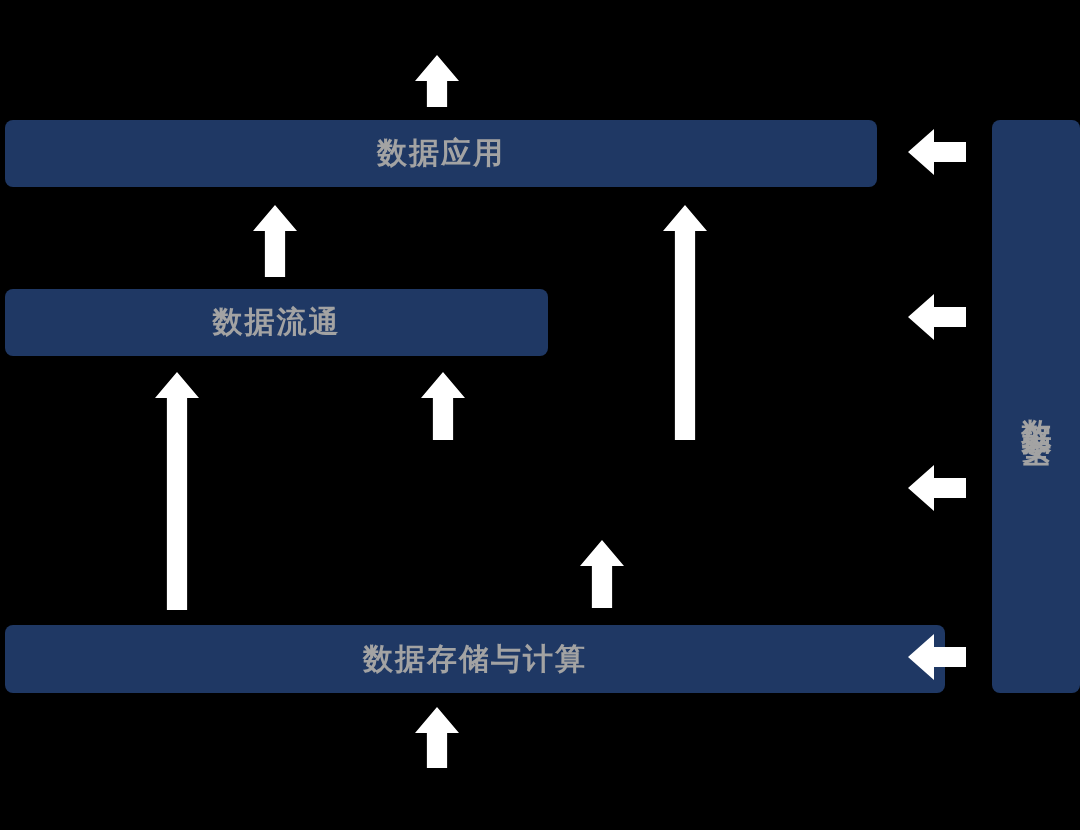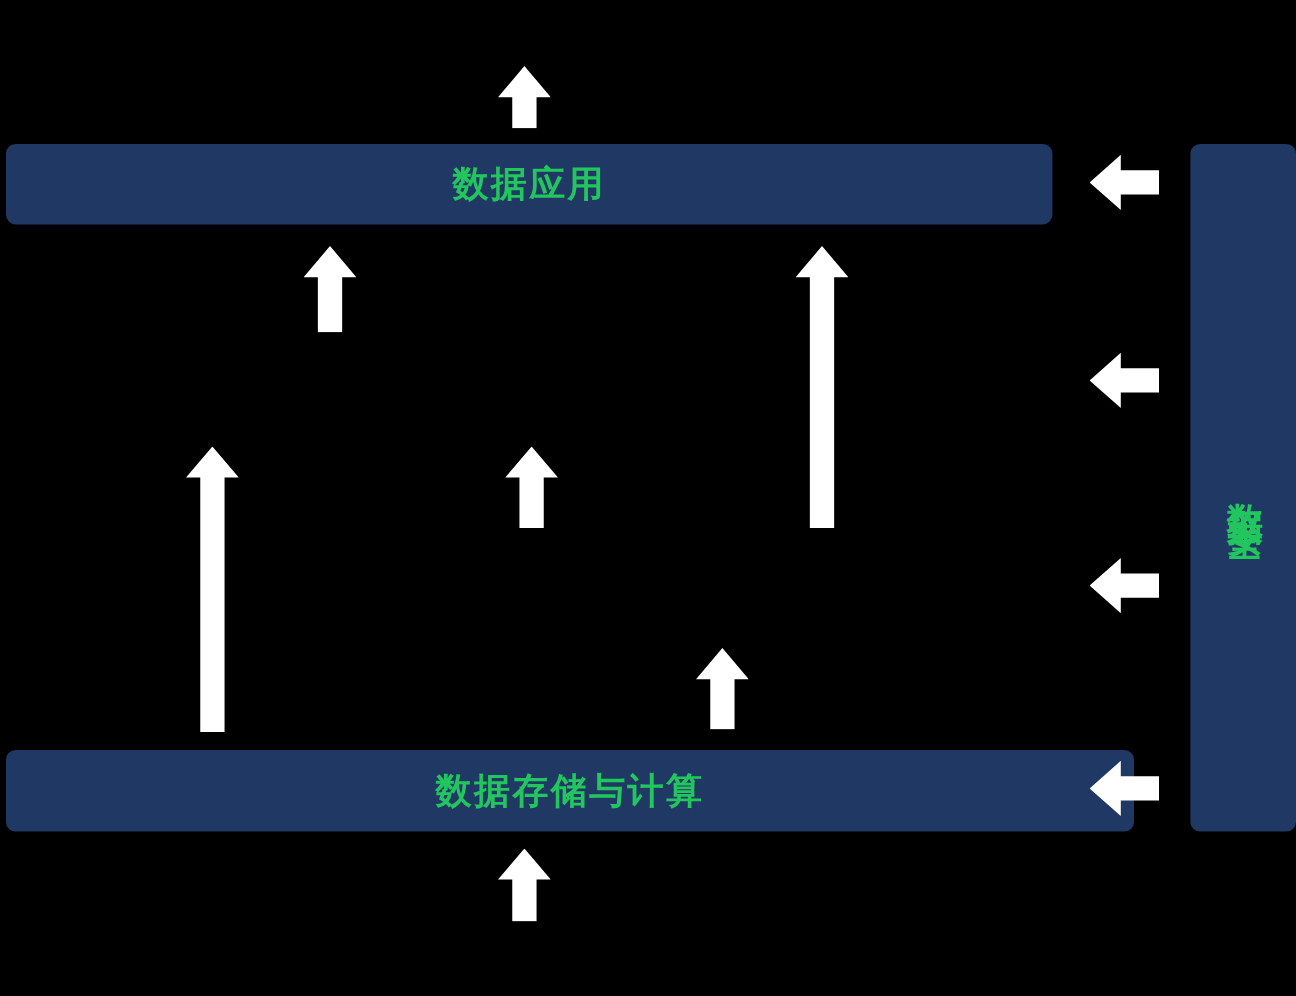--- a/index.html
+++ b/index.html
@@ -15,21 +15,21 @@
     font-family: "DejaVu Sans", sans-serif;
     overflow: hidden;
   }
   .box {
     position: absolute;
     background: #1f3864;
     border-radius: 8px;
     display: flex;
     align-items: center;
     justify-content: center;
-    color: #22c55e;
+    color: #a3a3a3;
     font-weight: bold;
     font-size: 30px;
     letter-spacing: 2px;
   }
   .box-app        { left: 5px;   top: 120px; width: 872px; height: 67px; }
   .box-circulation{ left: 5px;   top: 289px; width: 543px; height: 67px; }
   .box-management { left: 332px; top: 457px; width: 545px; height: 68px; }
   .box-storage    { left: 5px;   top: 625px; width: 940px; height: 68px; }
   .box-security   {
     left: 992px; top: 120px; width: 88px; height: 573px;
@@ -67,20 +67,23 @@
 </style>
 </head>
 <body>
 
 <div class="canvas">
 
   <div class="box box-app">
     <span>数据应用</span>
   </div>
 
+  <div class="box box-circulation">
+    <span>数据流通</span>
+  </div>
 
 
   <div class="box box-storage">
     <span>数据存储与计算</span>
   </div>
 
   <div class="box box-security">
     <span>数据安全</span>
   </div>
 

